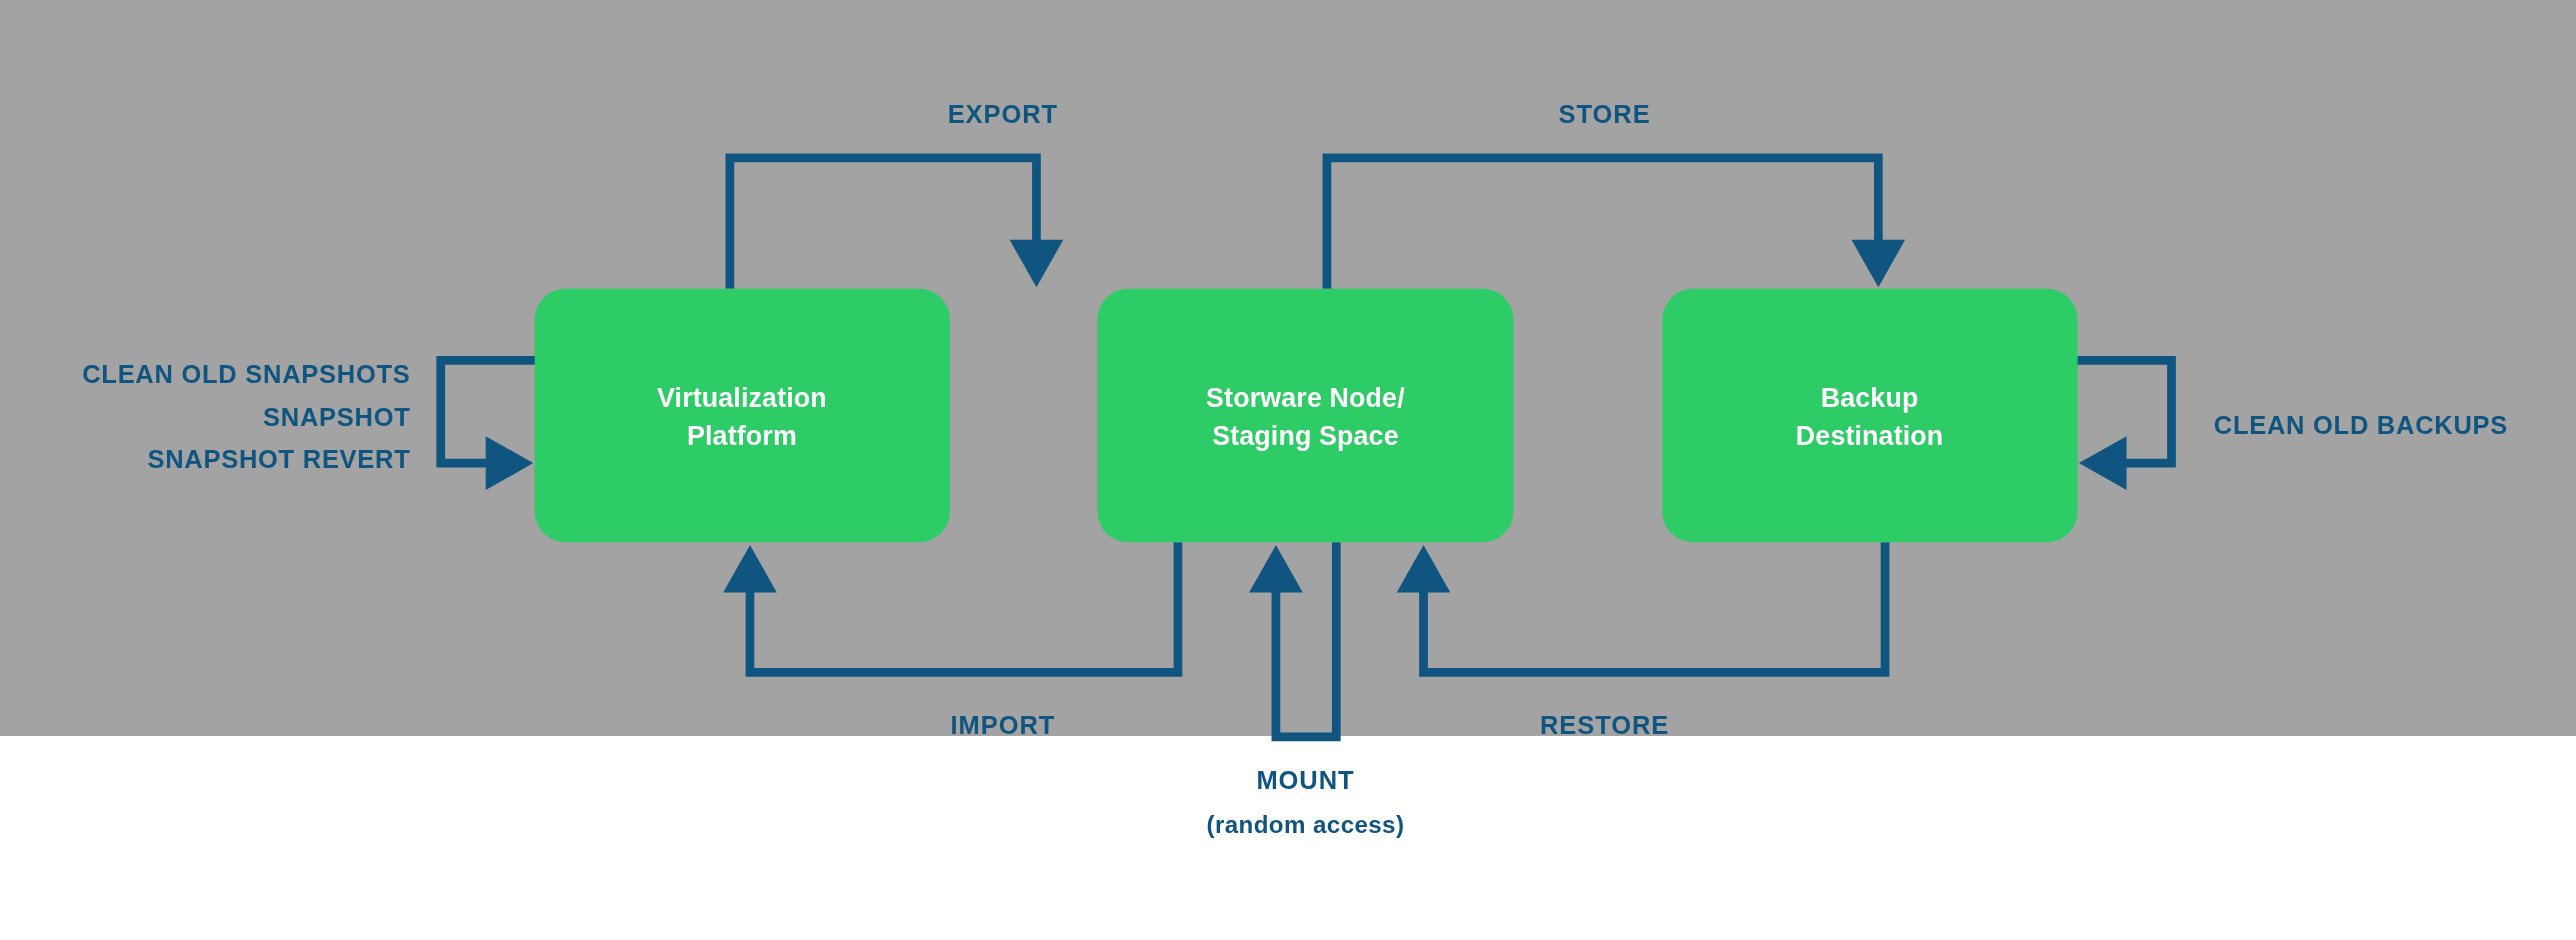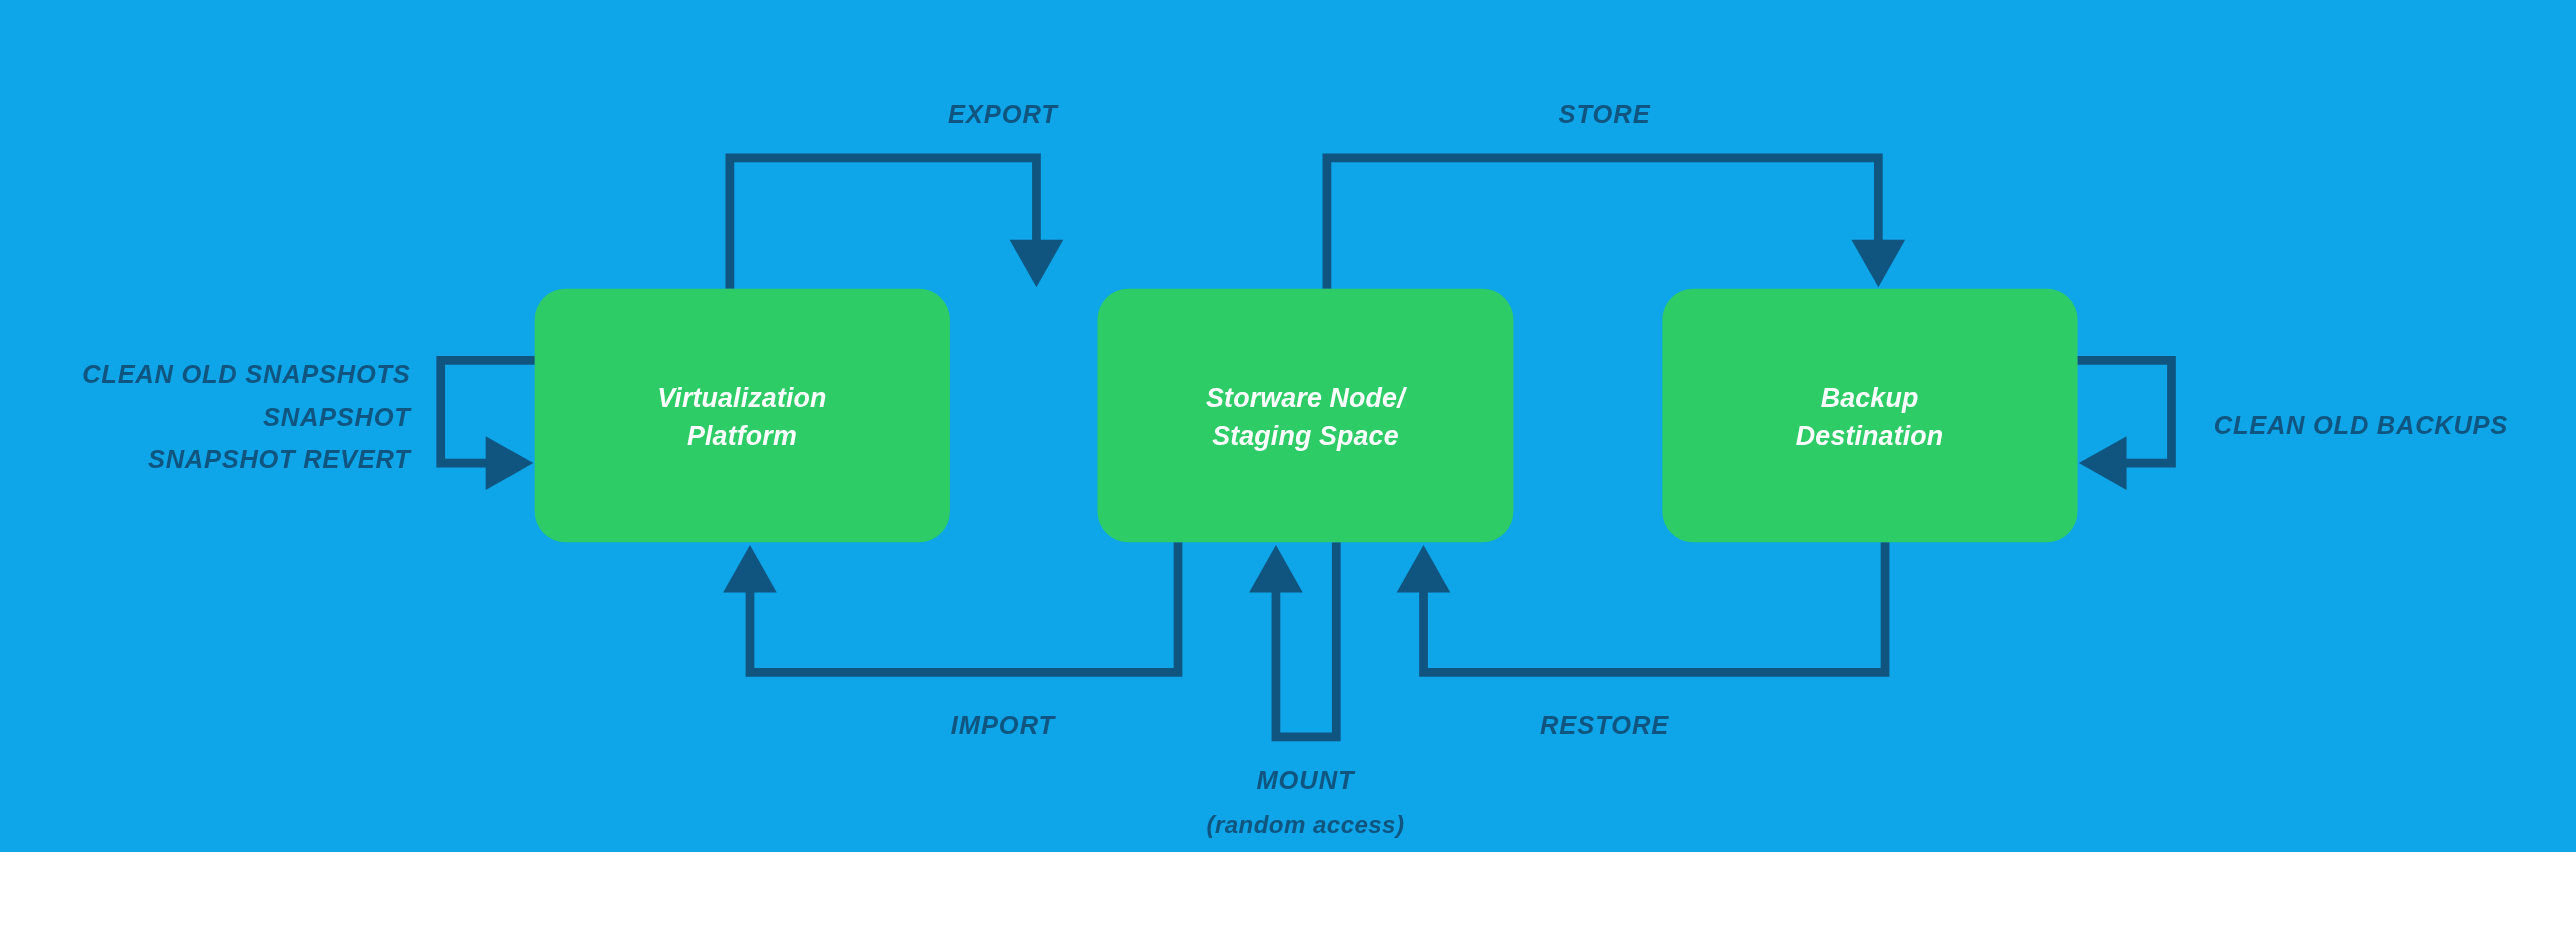--- a/index.html
+++ b/index.html
@@ -9,23 +9,22 @@
   }
   body {
     width: 2576px;
     height: 941px;
     overflow: hidden;
     font-family: "Liberation Sans", sans-serif;
   }
   #diagram-root {
     position: relative;
     width: 2576px;
-    height: 852px;
-    background: #0ea5e9;
-    font-style: italic;
+    height: 736px;
+    background: #a3a3a3;
   }
   svg.diagram-canvas {
     position: absolute;
     top: 0;
     left: 0;
     width: 2576px;
     height: 941px;
     display: block;
   }
   .node-label {

